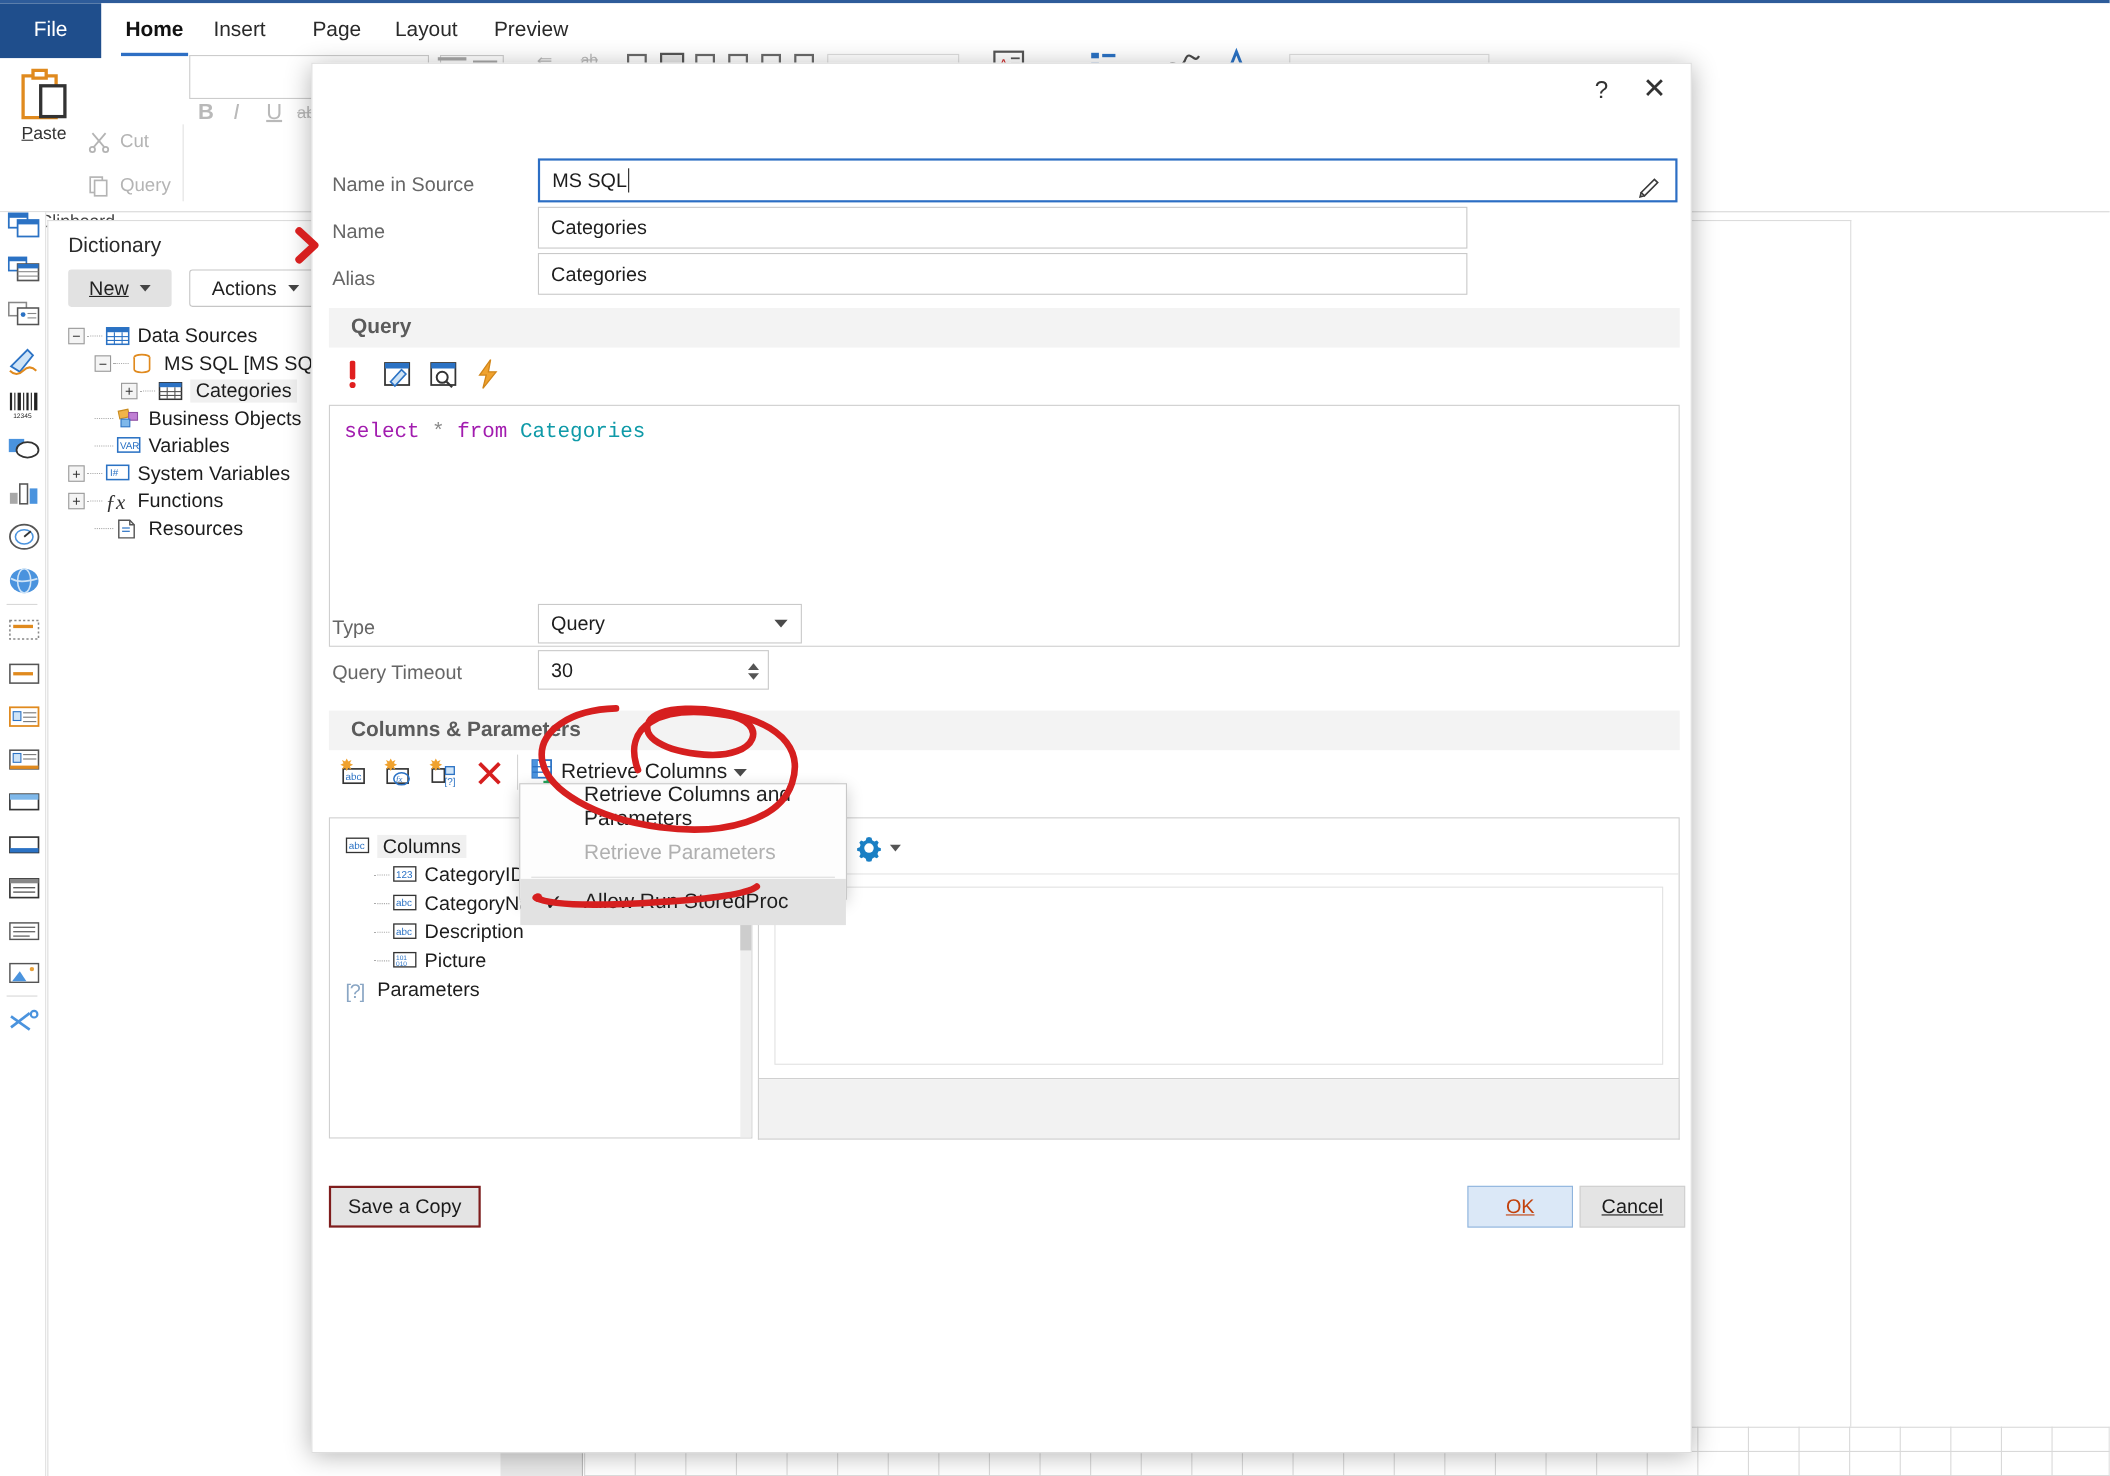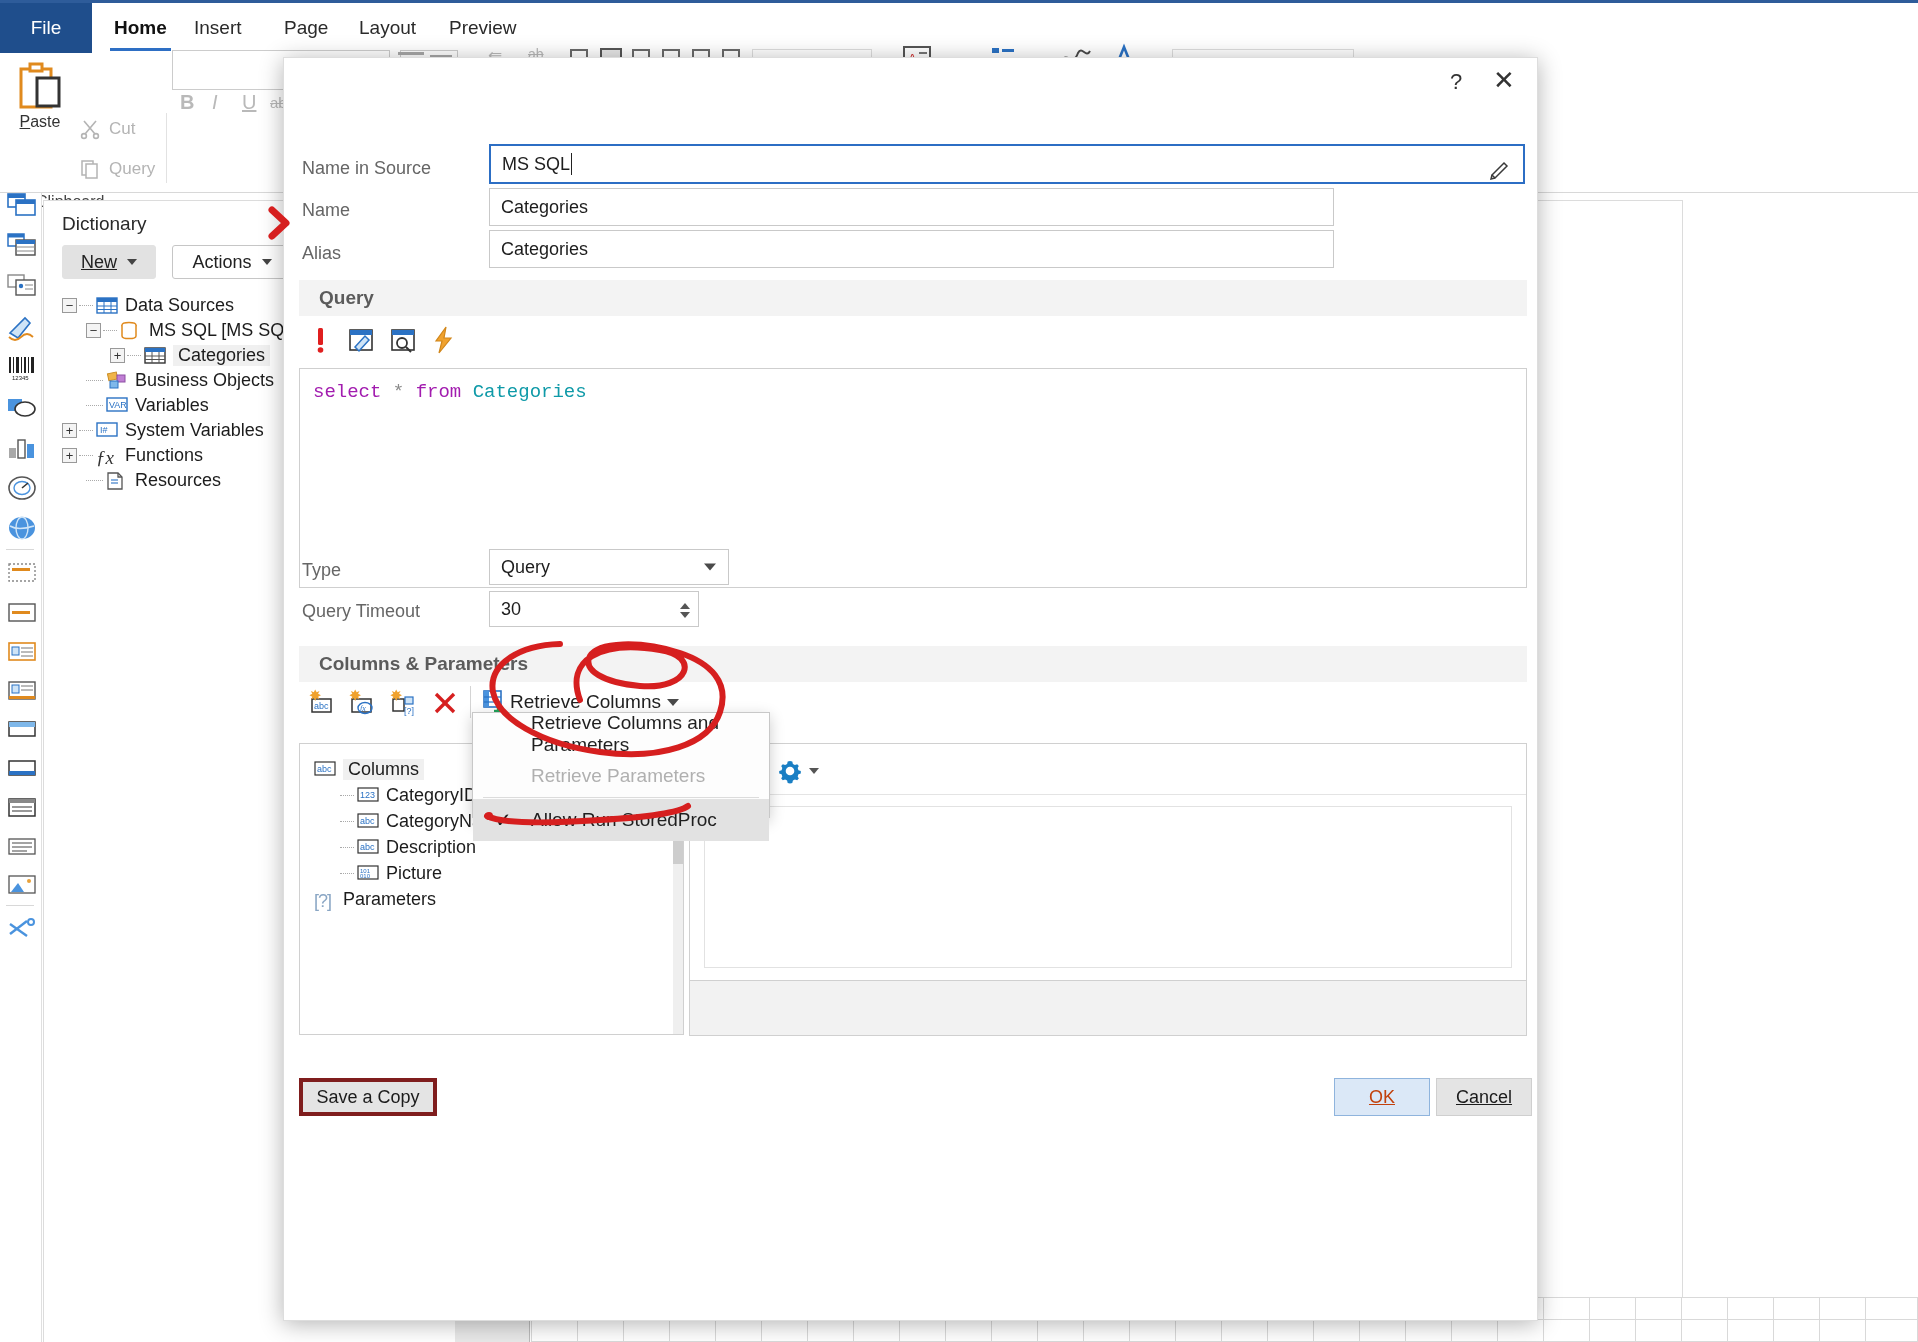--- a/index.html
+++ b/index.html
@@ -131,21 +131,21 @@
   .scrollv { position:absolute; width:10px; background:#efefef; }
   .scrollv i { position:absolute; left:0; width:10px; background:#cdcdcd; }
 
   .rpanel-top { position:absolute; background:#fff; border:1px solid #d0d0d0; }
   .rpanel-bot { position:absolute; background:#f2f2f2; border:1px solid #d0d0d0; border-top:none; }
 
   .dlg-btn {
     position:absolute; height:38px; font-size:18px; display:flex;
     align-items:center; justify-content:center; color:#1b1b1b;
   }
-  .btn-save { background:#e4e4e4; border:4px solid #7f1d1d; }
+  .btn-save { background:#e4e4e4; border:2px solid #7f1d1d; }
   .btn-ok { background:#dbe8f7; border:1px solid #8fb4dd; color:#c2410c; }
   .btn-cancel { background:#e4e4e4; border:1px solid #cfcfcf; }
 
   
   .menu { position:absolute; background:#fdfdfd; border:1px solid #c8c8c8;
       box-shadow:0 4px 14px rgba(0,0,0,.20); }
   .mitem { position:relative; height:42px; display:flex; align-items:center;
       font-size:19px; color:#1f1f1f; padding-left:58px; }
   .mitem.disabled { color:#b0b0b0; }
   .mitem.checked { background:#e2e2e2; }

